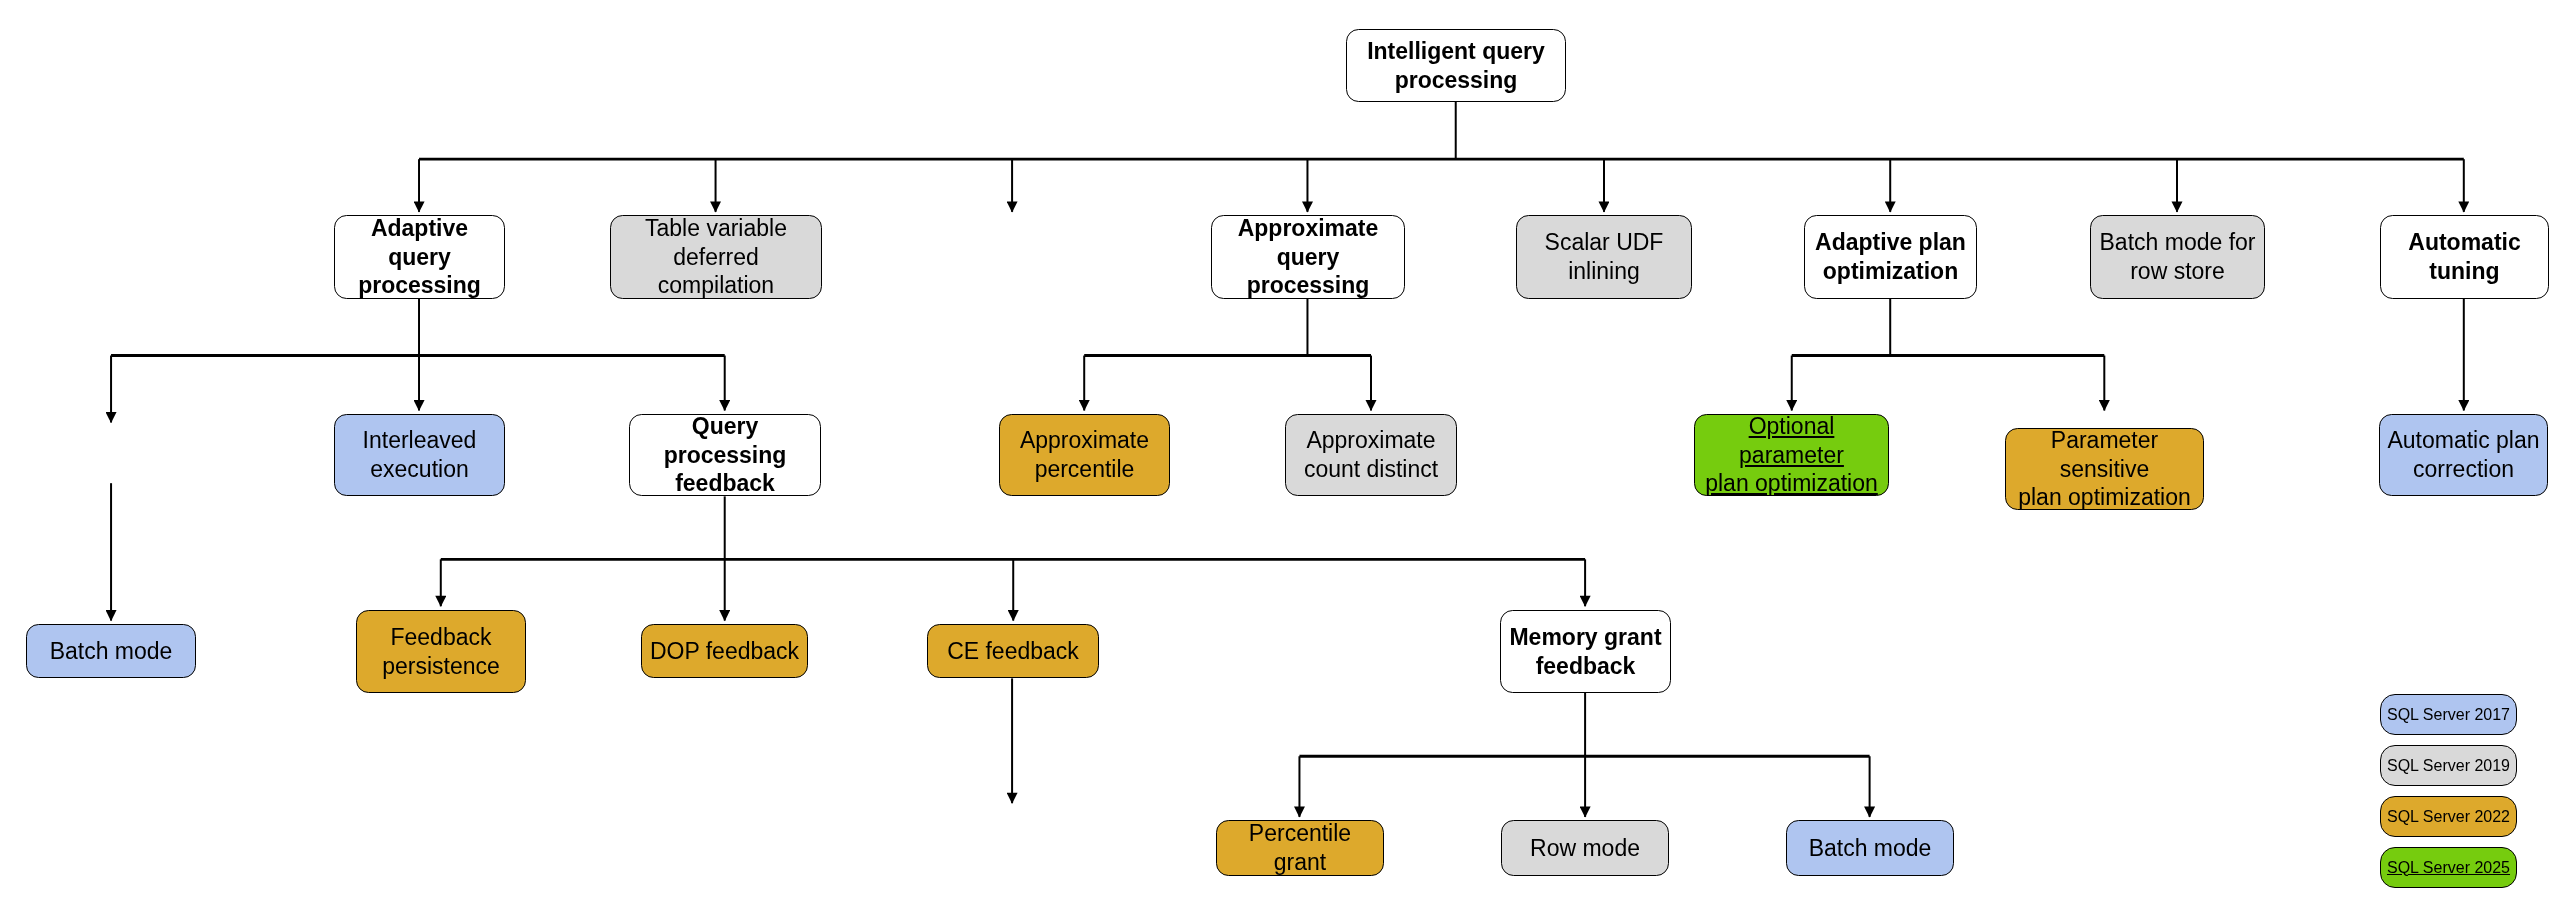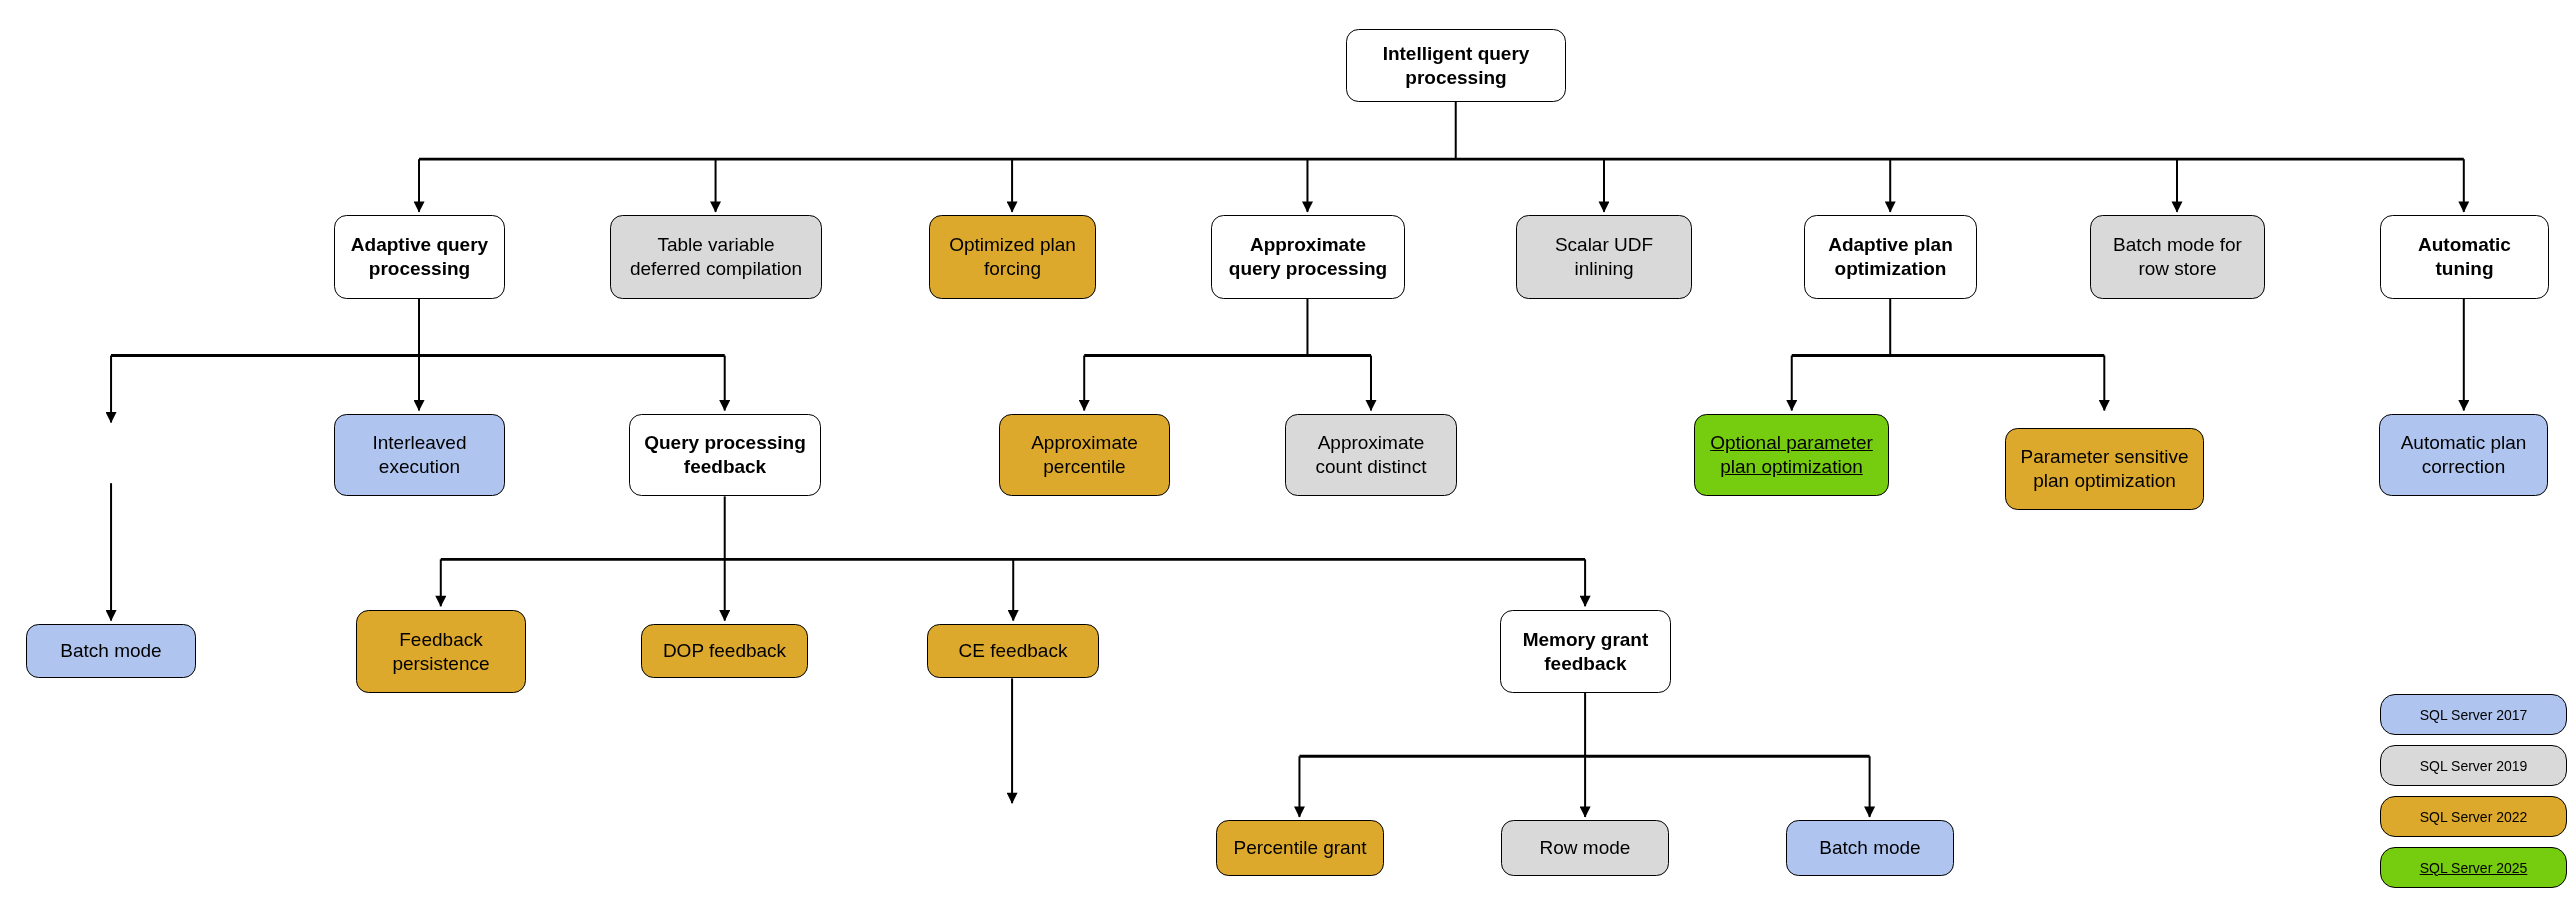--- a/index.html
+++ b/index.html
@@ -21,43 +21,43 @@
     position: absolute;
     box-sizing: border-box;
     display: flex;
     align-items: center;
     justify-content: center;
     text-align: center;
     border: 1.7px solid #000000;
     border-radius: 12.6px;
     background: #ffffff;
     color: #000000;
-    font-size: 19px;
+    font-size: 23px;
     line-height: 1.26;
     white-space: pre-line;
     padding: 2.3px 5.7px;
   }
   .bold { font-weight: bold; }
   .white { background: #ffffff; }
   .gray  { background: #d9d9d9; }
   .gold  { background: #dda92c; }
   .blue  { background: #afc5f0; }
   .green { background: #76cc0e; text-decoration: underline; }
   .legend-item {
     position: absolute;
     box-sizing: border-box;
     display: flex;
     align-items: center;
     justify-content: center;
     text-align: right;
     border: 1.7px solid #000000;
     border-radius: 15px;
     color: #000000;
-    font-size: 14px;
-    width: 187px;
+    font-size: 16px;
+    width: 137px;
     height: 41px;
     left: 2380px;
   }
 </style>
 </head>
 <body>
 
 <div class="canvas">
 
   <svg class="wires" viewBox="0 0 4500 1600" xmlns="http://www.w3.org/2000/svg">
@@ -114,22 +114,20 @@
     </g>
   </svg>
 
   <div class="node white bold" style="left:1346px; top:29px; width:220px; height:73px;">Intelligent query
 processing</div>
 
   <div class="node white bold" style="left:334px; top:215px; width:171px; height:84px;">Adaptive query
 processing</div>
   <div class="node gray" style="left:610px; top:215px; width:212px; height:84px;">Table variable
 deferred compilation</div>
-  <div class="node gold" style="left:929px; top:215px; width:167px; height:84px;">Optimized plan
-forcing</div>
   <div class="node white bold" style="left:1211px; top:215px; width:194px; height:84px;">Approximate
 query processing</div>
   <div class="node gray" style="left:1516px; top:215px; width:176px; height:84px;">Scalar UDF
 inlining</div>
   <div class="node white bold" style="left:1804px; top:215px; width:173px; height:84px;">Adaptive plan
 optimization</div>
   <div class="node gray" style="left:2090px; top:215px; width:175px; height:84px;">Batch mode for
 row store</div>
   <div class="node white bold" style="left:2380px; top:215px; width:169px; height:84px;">Automatic
 tuning</div>

